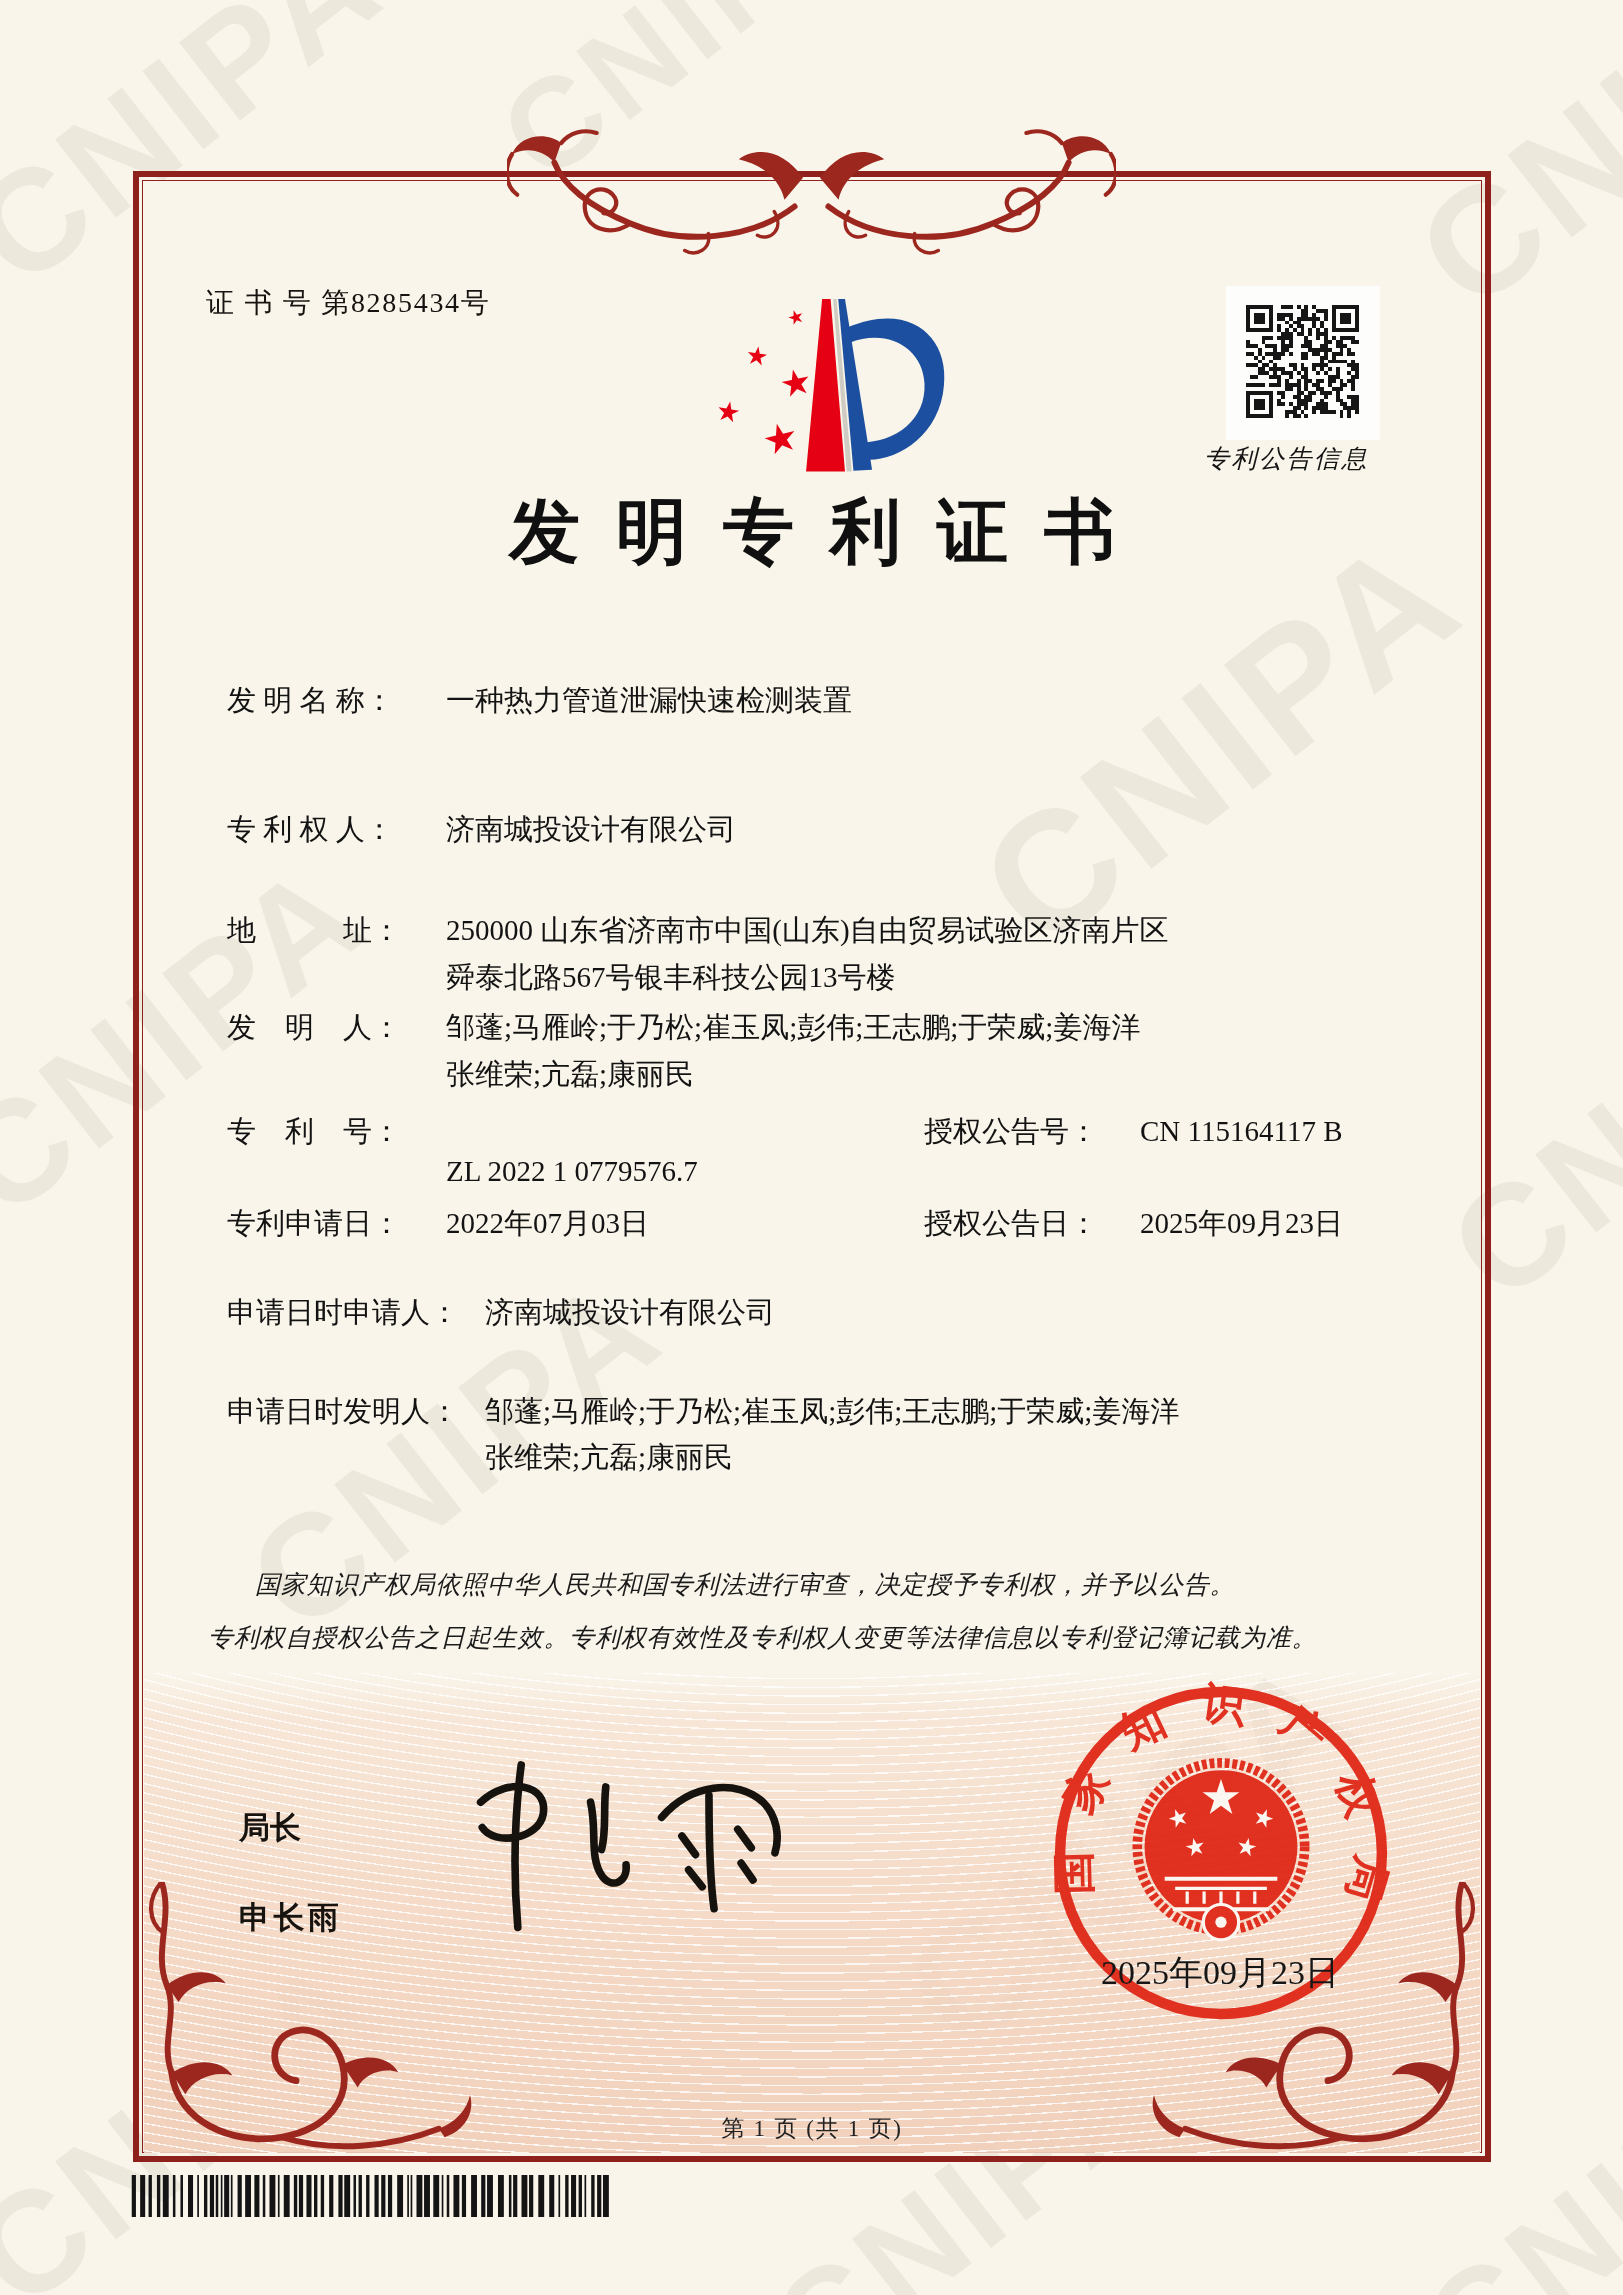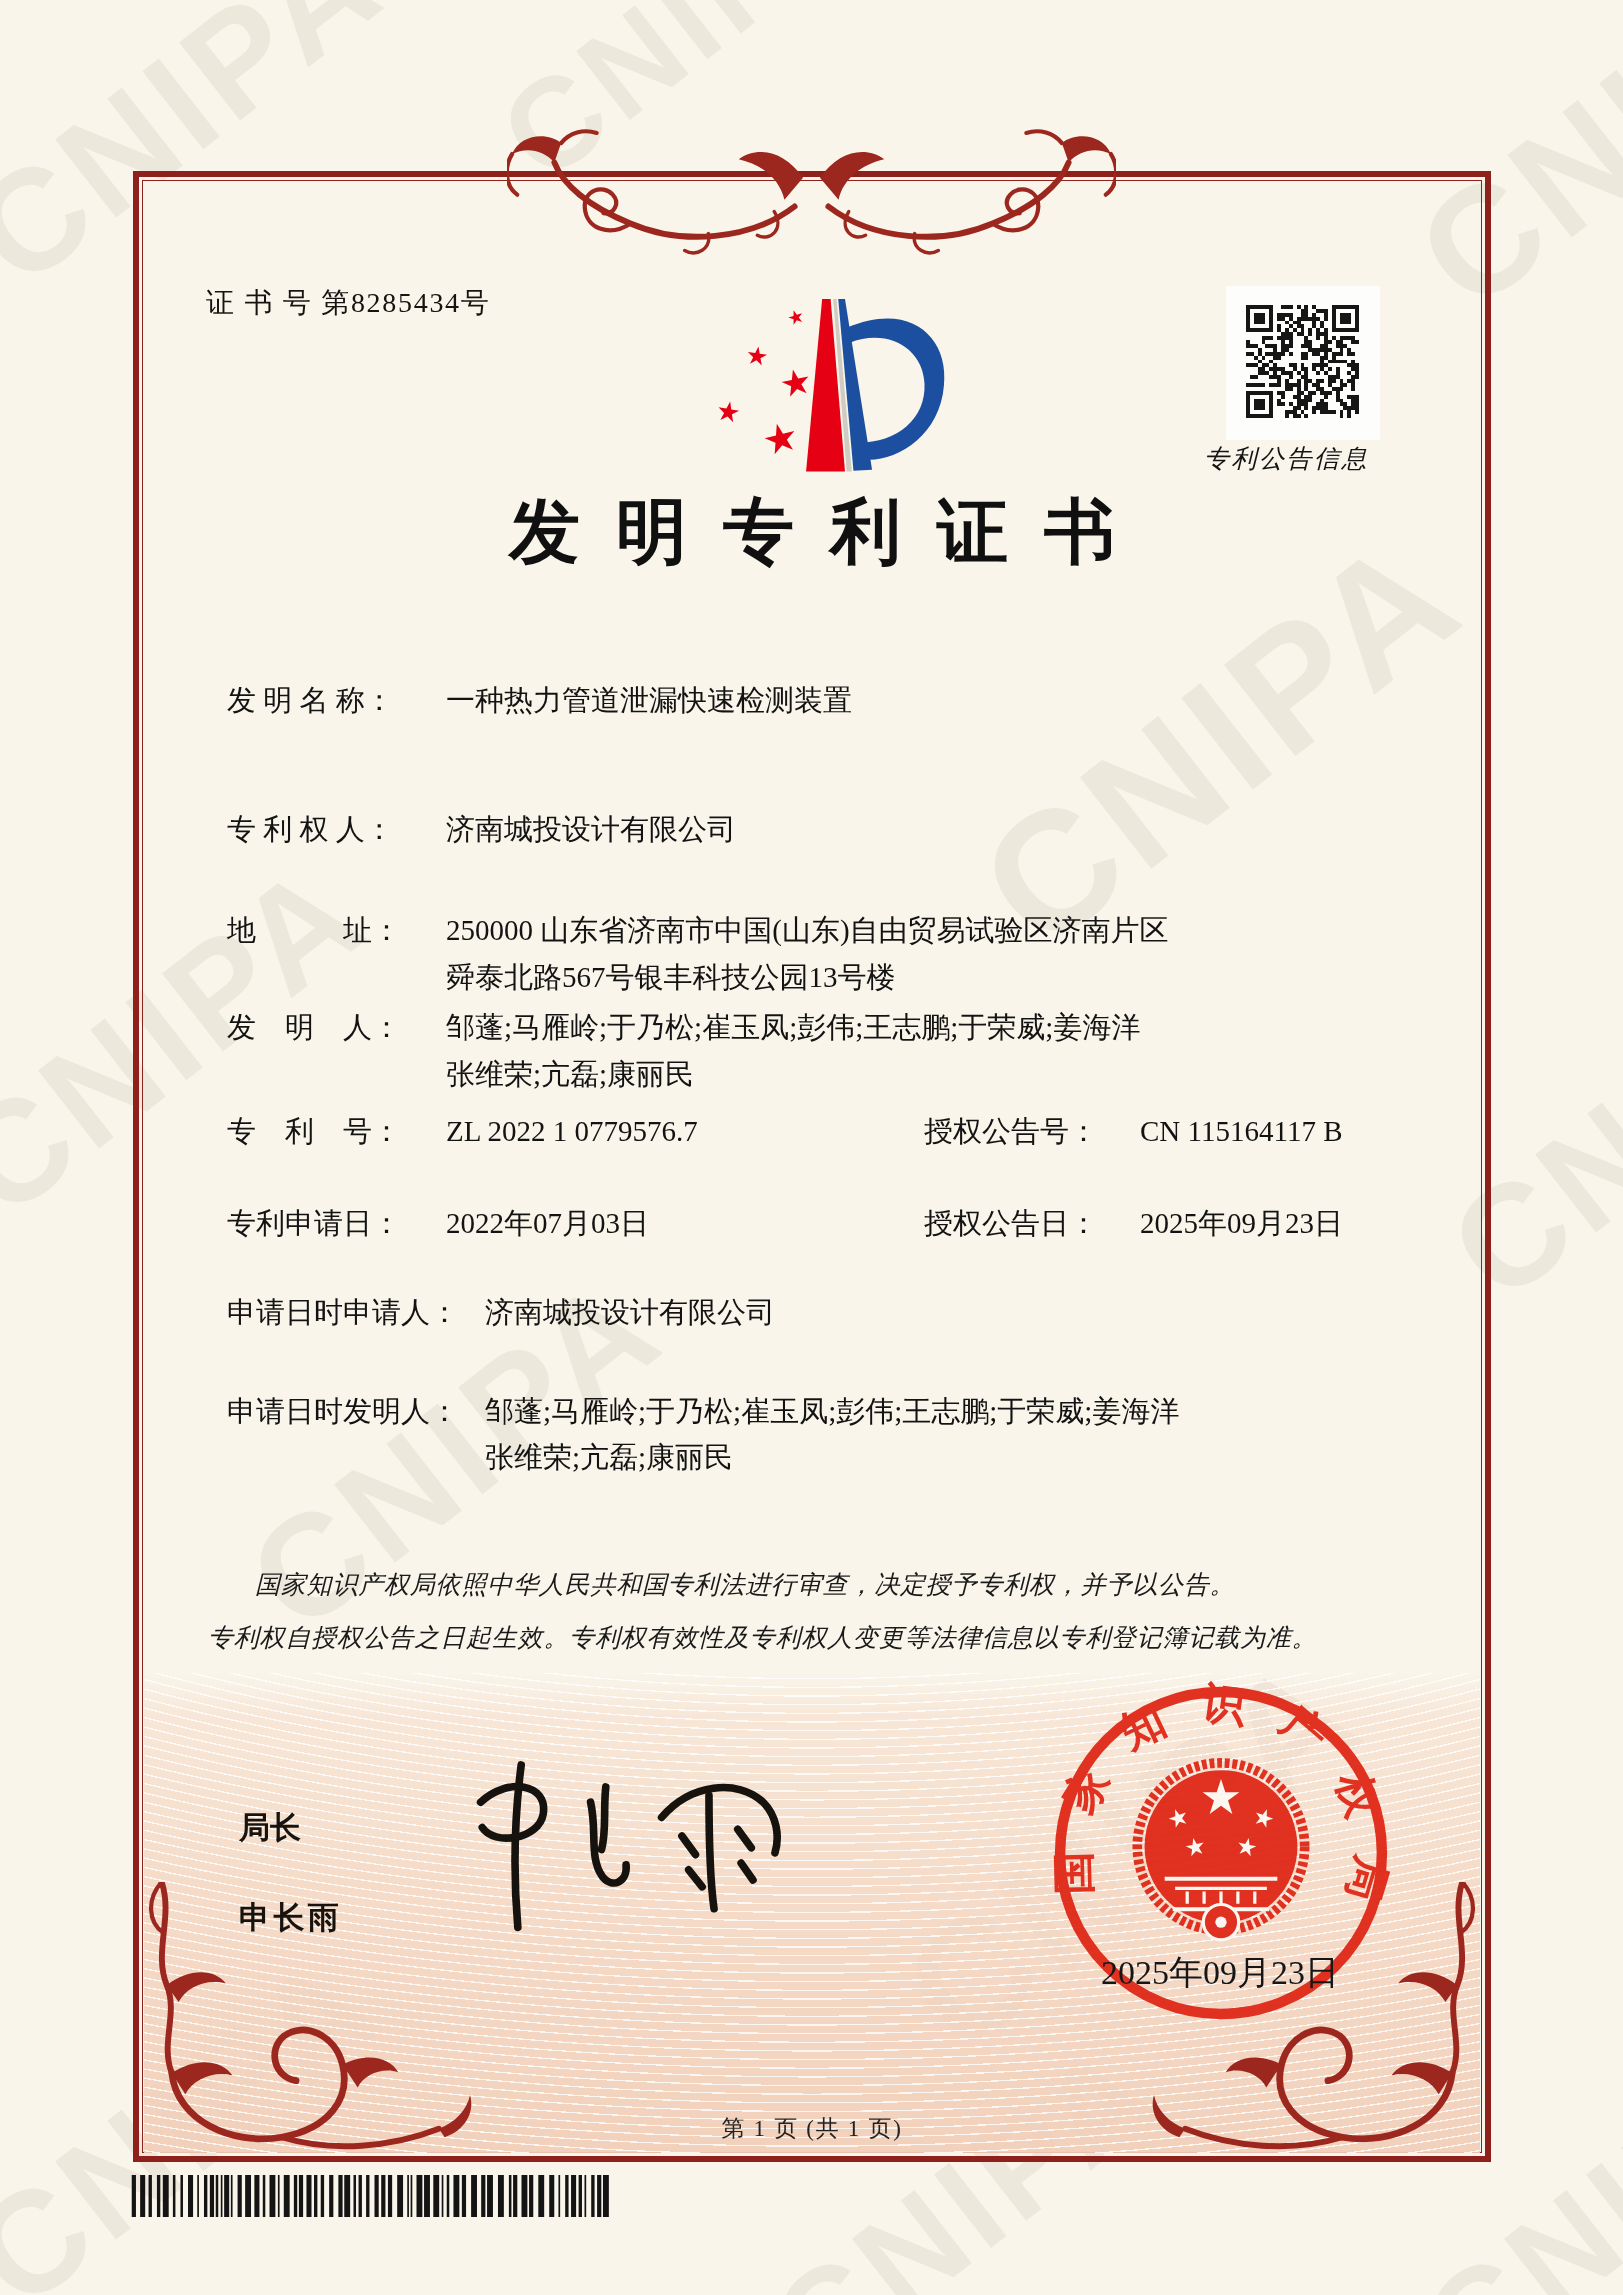--- a/index.html
+++ b/index.html
@@ -558,21 +558,21 @@
 
   <div class="abs content row-lbl" style="left:227px;top:915px;">地　　　址：</div>
   <div class="abs content row-val" style="left:446px;top:915px;">250000 山东省济南市中国(山东)自由贸易试验区济南片区</div>
   <div class="abs content row-val" style="left:446px;top:962px;">舜泰北路567号银丰科技公园13号楼</div>
 
   <div class="abs content row-lbl" style="left:227px;top:1012px;">发　明　人：</div>
   <div class="abs content row-val" style="left:446px;top:1012px;">邹蓬;马雁岭;于乃松;崔玉凤;彭伟;王志鹏;于荣威;姜海洋</div>
   <div class="abs content row-val" style="left:446px;top:1059px;">张维荣;亢磊;康丽民</div>
 
   <div class="abs content row-lbl" style="left:227px;top:1116px;">专　利　号：</div>
-  <div class="abs content row-val" style="left:446px;top:1116px;">ZL 2022 1 0779576.7</div>
+  <div class="abs content row-val" style="left:446px;top:1156px;">ZL 2022 1 0779576.7</div>
   <div class="abs content row-lbl" style="left:924px;top:1116px;">授权公告号：</div>
   <div class="abs content row-val" style="left:1140px;top:1116px;">CN 115164117 B</div>
 
   <div class="abs content row-lbl" style="left:227px;top:1208px;text-align:center;">专利申请日：</div>
   <div class="abs content row-val" style="left:446px;top:1208px;">2022年07月03日</div>
   <div class="abs content row-lbl" style="left:924px;top:1208px;">授权公告日：</div>
   <div class="abs content row-val" style="left:1140px;top:1208px;">2025年09月23日</div>
 
   <div class="abs content row-lbl" style="left:227px;top:1297px;">申请日时申请人：</div>
   <div class="abs content row-val" style="left:485px;top:1297px;">济南城投设计有限公司</div>

